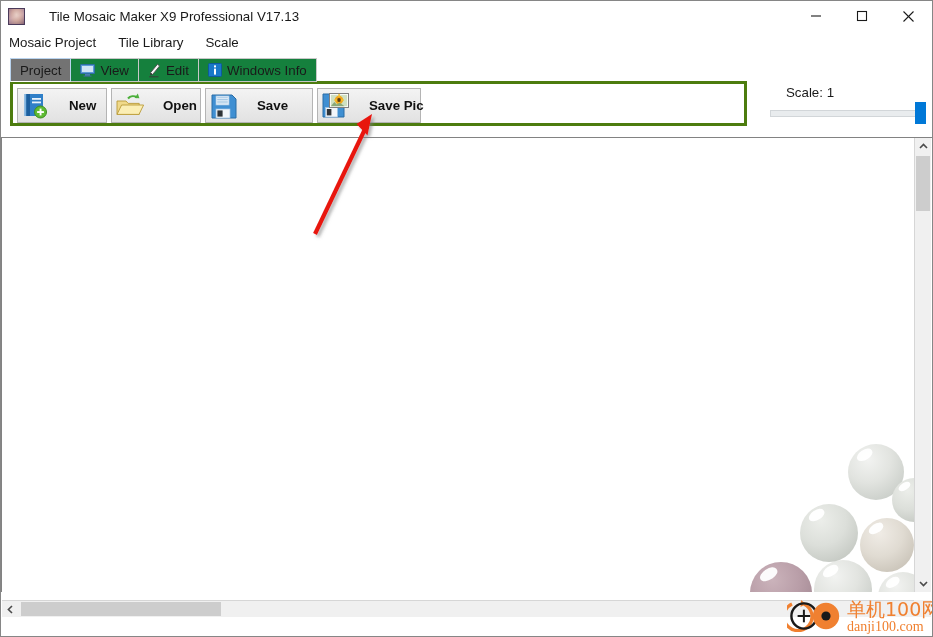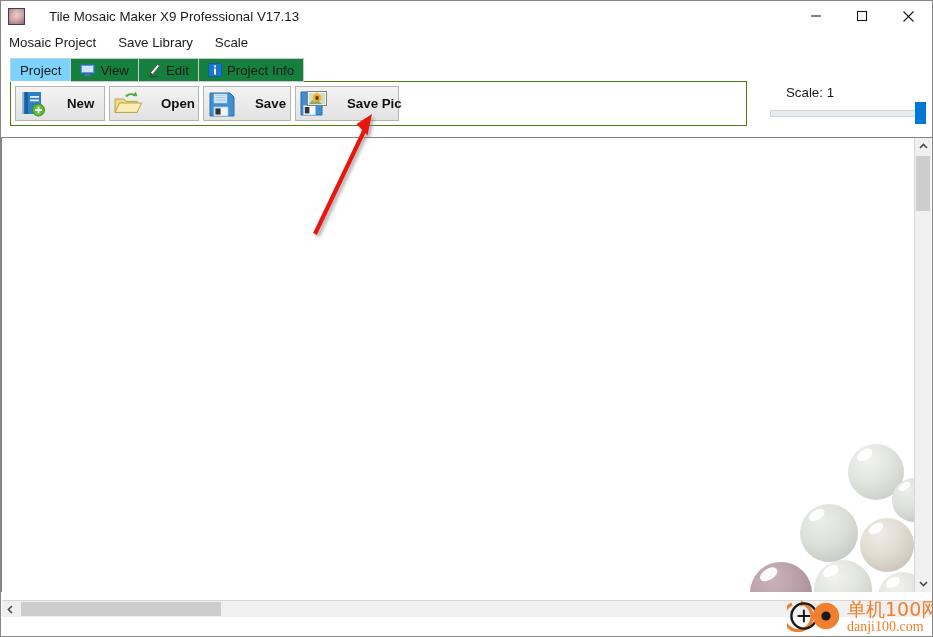--- a/index.html
+++ b/index.html
@@ -112,36 +112,36 @@
     color: #1a1a1a;
     background: #15803d;
     border: 1px solid #c8c8c8;
     border-left: none;
     box-sizing: border-box;
     white-space: nowrap;
     cursor: default;
   }
   .tab:first-child { border-left: 1px solid #c8c8c8; }
   .tab.active {
-    background: #7dd3fc;
+    background: #737373;
     border-color: #b9d3ee;
     border-bottom-color: #ffffff;
     position: relative;
     z-index: 3;
   }
   .tab-icon { display: flex; align-items: center; flex: 0 0 auto; }
 
   
   #toolbar-panel {
     position: absolute;
     left: 9px; top: 80px;
     width: 737px;
     height: 45px;
     background: #ffffff;
-    border: 1px solid #4d7c0f;
+    border: 3px solid #4d7c0f;
     box-sizing: border-box;
     z-index: 2;
   }
   #toolbar-row {
     position: absolute;
     left: 4px; top: 4px;
     display: flex;
     gap: 4px;
   }
   .tb-btn {
@@ -161,21 +161,21 @@
   }
   .tb-btn .tb-label {
     font-size: 13.3px;
     font-weight: bold;
     color: #111;
     margin-left: 18px;
     white-space: nowrap;
   }
   #tb-new    { width: 90px; }
   #tb-open   { width: 90px; }
-  #tb-save   { width: 88px; }
+  #tb-save   { width: 108px; }
   #tb-savepic{ width: 104px; }
   #tb-savepic .tb-label { }
 
   
   #scale-area {
     position: absolute;
     right: 1px; top: 81px;
     width: 176px;
     height: 44px;
     background: #ffffff;
@@ -380,21 +380,21 @@
     <div class="win-btn" id="btn-close">
       <svg width="13" height="13" viewBox="0 0 13 13">
         <line x1="1.5" y1="1.5" x2="11.5" y2="11.5" stroke="#1a1a1a" stroke-width="1.1"></line>
         <line x1="11.5" y1="1.5" x2="1.5" y2="11.5" stroke="#1a1a1a" stroke-width="1.1"></line>
       </svg>
     </div>
   </div>
 
   <div id="menu-bar">
     <div class="menu-item">Mosaic Project</div>
-    <div class="menu-item">Save Library</div>
+    <div class="menu-item">Tile Library</div>
     <div class="menu-item">Scale</div>
   </div>
 
   <div id="tab-strip">
 
     <div class="tab active">
       <span>Project</span>
     </div>
 
     <div class="tab">
@@ -423,21 +423,21 @@
 
 
     <div class="tab">
       <span class="tab-icon">
         <svg width="14" height="14" viewBox="0 0 14 14">
           <rect x="0.5" y="0.5" width="13" height="13" rx="1" fill="#1878c8" stroke="#0e5a9c"></rect>
           <rect x="6" y="2.4" width="2" height="2" fill="#ffffff"></rect>
           <rect x="6" y="5.6" width="2" height="6" fill="#ffffff"></rect>
         </svg>
       </span>
-      <span>Project Info</span>
+      <span>Windows Info</span>
     </div>
   </div>
 
   <div id="toolbar-panel">
     <div id="toolbar-row">
 
       <div class="tb-btn" id="tb-new">
         <span class="tb-ico">
           <svg width="29" height="29" viewBox="0 0 29 29">
             <rect x="5" y="3" width="17" height="22" fill="#2f7fc8"></rect>

